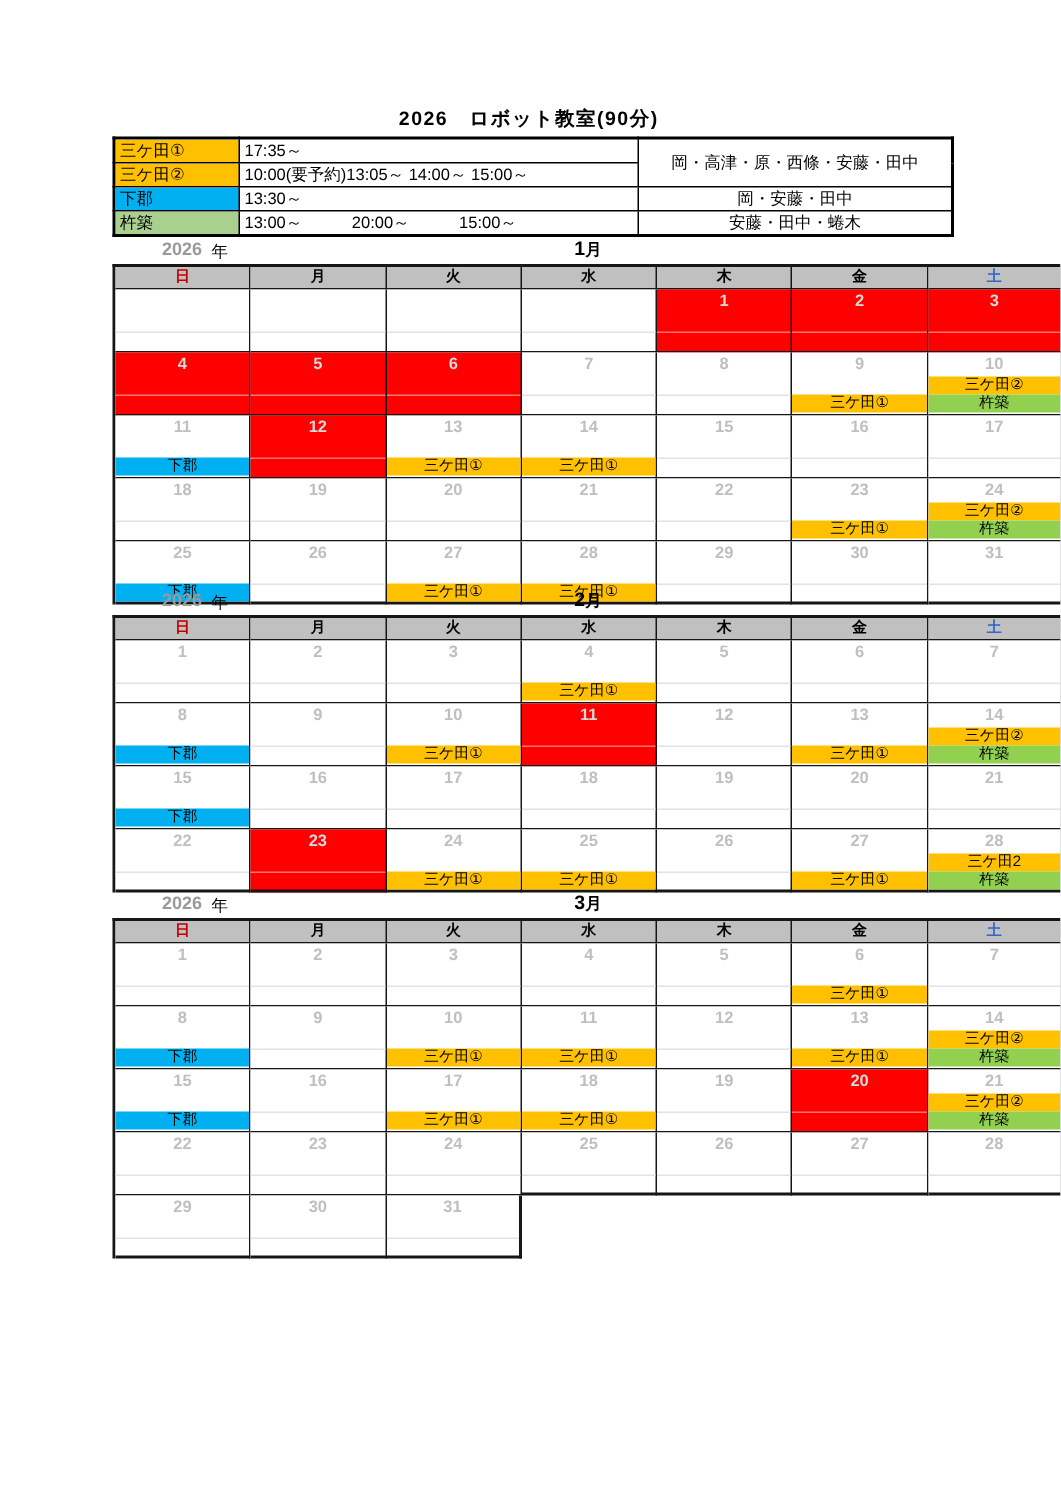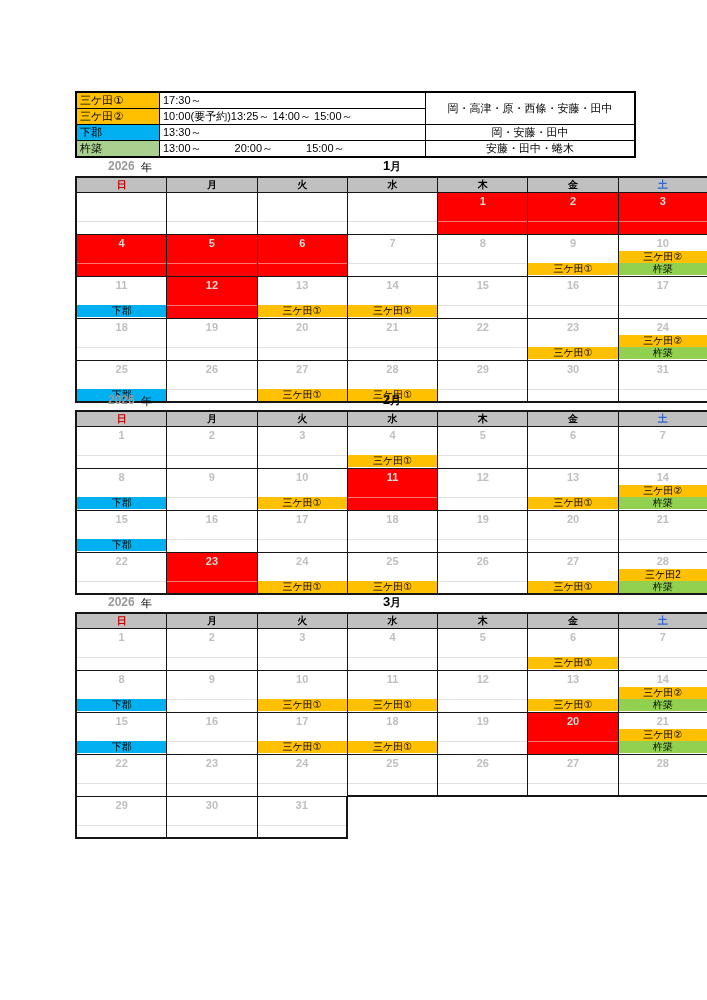--- a/index.html
+++ b/index.html
@@ -60,31 +60,32 @@
   .dcell.red .date { color:#D9D9D9; }
   .slot { height:12px; line-height:12px; font-size:10px; text-align:center; color:#000; overflow:hidden; }
   .slot.faint { border-top:1px solid #E2E2E2; }
   .dcell.red .slot.faint { border-top:1px solid rgba(255,255,255,0.45); }
 </style>
 </head>
 <body>
 
 <div class="page">
 
+  <div class="doc-title">2026　ロボット教室(90分)</div>
 
   <table class="legend">
     <tbody>
         <tr>
       <td class="lg-name bg-mikata">三ケ田①</td>
-      <td class="lg-time">17:30～</td>
+      <td class="lg-time">17:35～</td>
       <td class="lg-teachers" rowspan="2">岡・高津・原・西條・安藤・田中</td>
     </tr>
     <tr>
       <td class="lg-name bg-mikata">三ケ田②</td>
-      <td class="lg-time">10:00(要予約)13:25～ 14:00～ 15:00～</td>
+      <td class="lg-time">10:00(要予約)13:05～ 14:00～ 15:00～</td>
     </tr>
     <tr>
       <td class="lg-name bg-shimogori">下郡</td>
       <td class="lg-time">13:30～</td>
       <td class="lg-teachers">岡・安藤・田中</td>
     </tr>
     <tr>
       <td class="lg-name bg-kitsuki-lg">杵築</td>
       <td class="lg-time">13:00～　　　20:00～　　　15:00～</td>
       <td class="lg-teachers">安藤・田中・蜷木</td>

